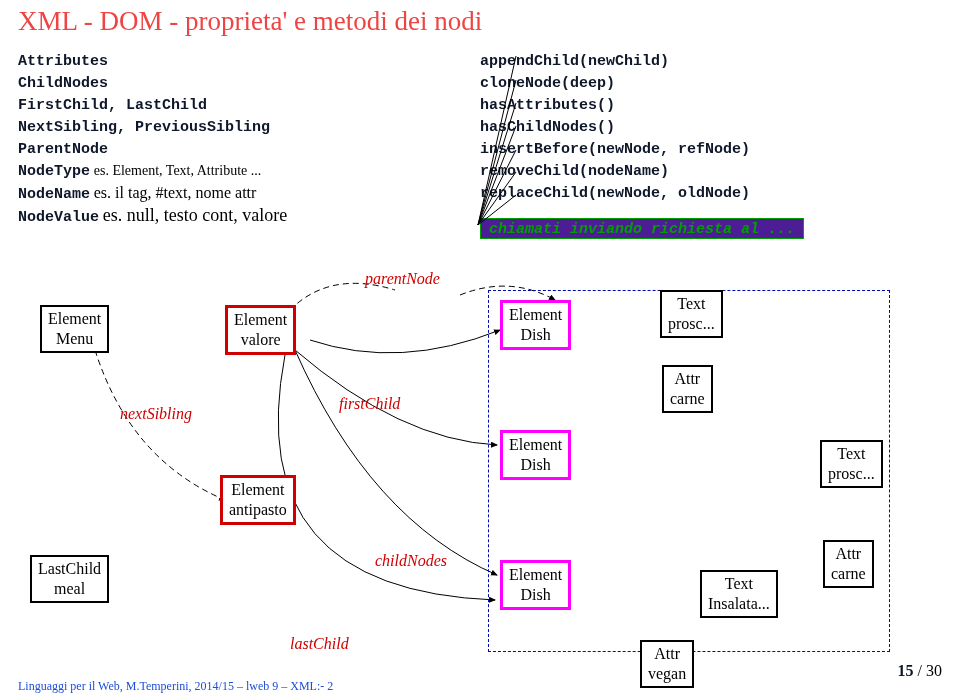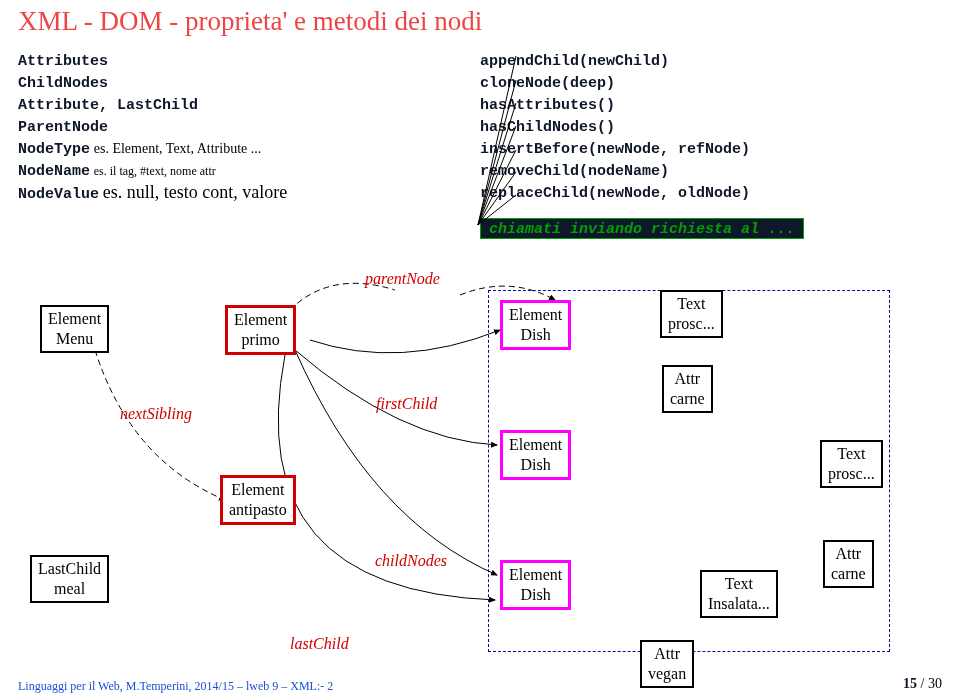--- a/index.html
+++ b/index.html
@@ -3,44 +3,45 @@
 <meta charset="utf-8">
 <style>
   html,body{margin:0;padding:0;width:960px;height:700px;font-family:"Times New Roman",serif;background:#fff;color:#000;overflow:hidden}
   .mono{font-family:"Courier New",monospace;font-weight:bold;font-size:15px}
   .serif{font-family:"Times New Roman",serif}
   .red{color:#0f172a}
   .title{font-size:27px;font-family:"Times New Roman",serif;color:#ef4444;position:absolute;top:6px;left:18px}
   .props{position:absolute;top:50px;left:18px;font-size:15px;line-height:21px}
   .methods{position:absolute;top:50px;left:480px;font-size:15px;line-height:21px}
   .note{font-family:"Courier New",monospace;font-weight:bold;font-style:italic;color:#00a000;font-size:15px;padding:4px 8px}
-  .notebox{position:absolute;top:218px;left:480px;border:1.5px solid #00a000;background:#0f172a}
+  .notebox{position:absolute;top:218px;left:480px;border:1.5px solid #00a000;background:#4c1d95}
   .node{position:absolute;border:2px solid #000;background:#fff;text-align:center;font-family:"Times New Roman",serif;font-size:16px;line-height:20px;padding:2px 6px}
   .node.red{border-color:#d00000;border-width:3px;color:#000}
   .node.magenta{border-color:#ff00ff;border-width:3px;color:#000}
   .arrowlbl{position:absolute;font-style:italic;color:#d00000;font-family:"Times New Roman",serif;font-size:16px}
   .footer{position:absolute;bottom:6px;left:18px;font-size:12px;color:#1d4ed8}
-  .pageno{position:absolute;bottom:8px;right:18px;font-size:14px}
+  .pageno{position:absolute;bottom:20px;right:18px;font-size:16px}
   .box-lightblue{position:absolute;border:1.5px dashed #000bab}
   svg.lines{position:absolute;top:0;left:0;width:960px;height:700px;pointer-events:none}
 </style>
 </head>
 <body>
 
 <div class="title">XML - DOM - proprieta' e metodi dei nodi</div>
 
 <div class="props">
   <div><span class="mono red">Attributes</span></div>
   <div><span class="mono red">ChildNodes</span></div>
-  <div><span class="mono red">Attribute, LastChild</span></div>
+  <div><span class="mono red">FirstChild, LastChild</span></div>
+  <div><span class="mono red">NextSibling, PreviousSibling</span></div>
   <div><span class="mono red">ParentNode</span></div>
   <div><span class="mono red">NodeType</span>
        <span class="serif" style="font-size:14px">es. Element, Text, Attribute ...</span></div>
   <div><span class="mono red">NodeName</span>
-       <span class="serif" style="font-size:12px">es. il tag,   #text,   nome attr</span></div>
+       <span class="serif" style="font-size:16px">es. il tag,   #text,   nome attr</span></div>
   <div><span class="mono red">NodeValue</span>
        <span class="serif" style="font-size:18px">es. null,   testo cont, valore</span></div>
 </div>
 
 <div class="methods">
   <div><span class="mono red">appendChild(newChild)</span></div>
   <div><span class="mono red">cloneNode(deep)</span></div>
   <div><span class="mono red">hasAttributes()</span></div>
   <div><span class="mono red">hasChildNodes()</span></div>
   <div><span class="mono red">insertBefore(newNode, refNode)</span></div>
@@ -81,21 +82,21 @@
 
 <div class="box-lightblue" style="left:488px;top:290px;width:400px;height:360px"></div>
 
 <div class="node" style="left:40px;top:305px">
   <div>Element</div>
   <div>Menu</div>
 </div>
 
 <div class="node red" style="left:225px;top:305px">
   <div>Element</div>
-  <div>primo</div>
+  <div>valore</div>
 </div>
 
 <div class="node red" style="left:220px;top:475px">
   <div>Element</div>
   <div>antipasto</div>
 </div>
 
 <div class="node" style="left:30px;top:555px">
   <div>LastChild</div>
   <div>meal</div>
@@ -134,21 +135,21 @@
   <div>Text</div>
   <div>Insalata...</div>
 </div>
 <div class="node" style="left:640px;top:640px">
   <div>Attr</div>
   <div>vegan</div>
 </div>
 
 <div class="arrowlbl" style="left:365px;top:270px">parentNode</div>
 <div class="arrowlbl" style="left:120px;top:405px">nextSibling</div>
-<div class="arrowlbl" style="left:376px;top:395px">firstChild</div>
+<div class="arrowlbl" style="left:339px;top:395px">firstChild</div>
 <div class="arrowlbl" style="left:375px;top:552px">childNodes</div>
 <div class="arrowlbl" style="left:290px;top:635px">lastChild</div>
 
 <div class="footer">Linguaggi per il Web, M.Temperini, 2014/15 – lweb 9 – XML:- 2</div>
 <div class="pageno">
   <span class="red" style="font-weight:bold">15</span>
   <span>/ 30</span>
 </div>
 
 </body></html>

